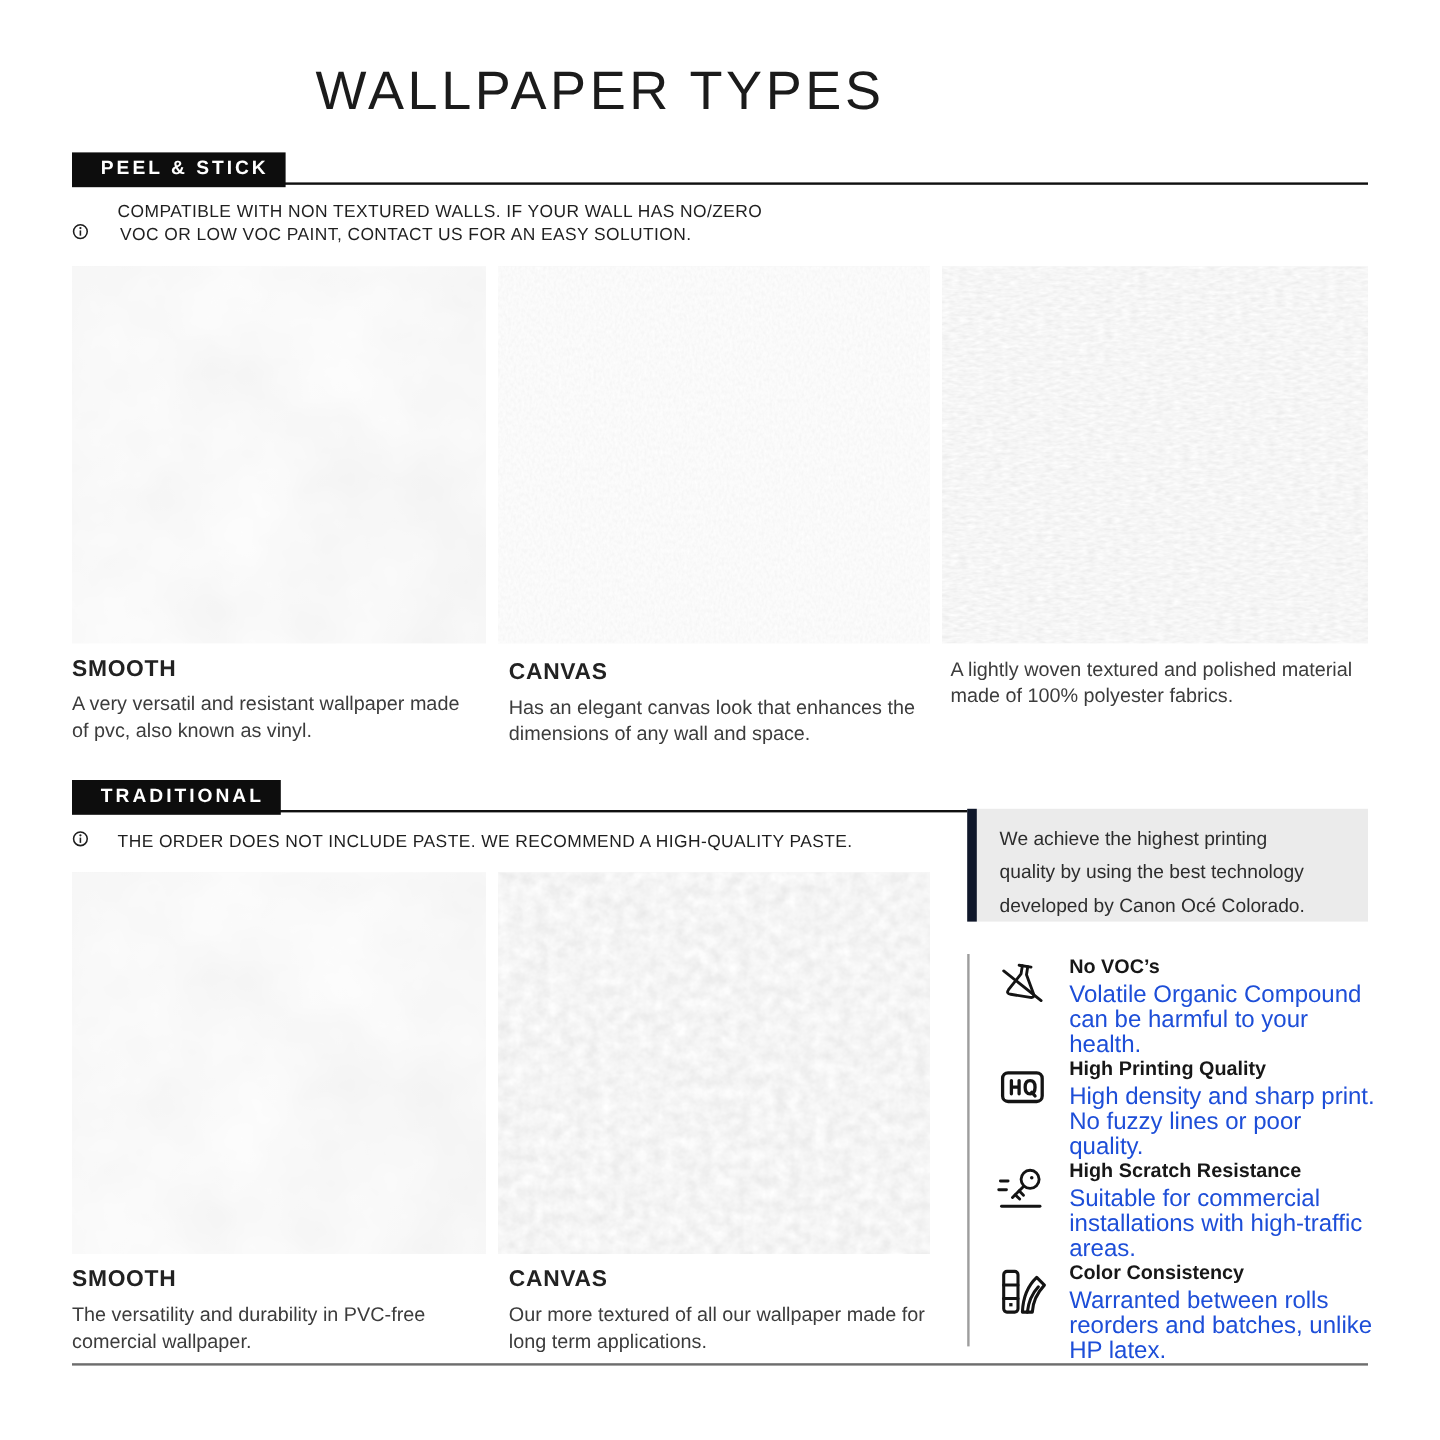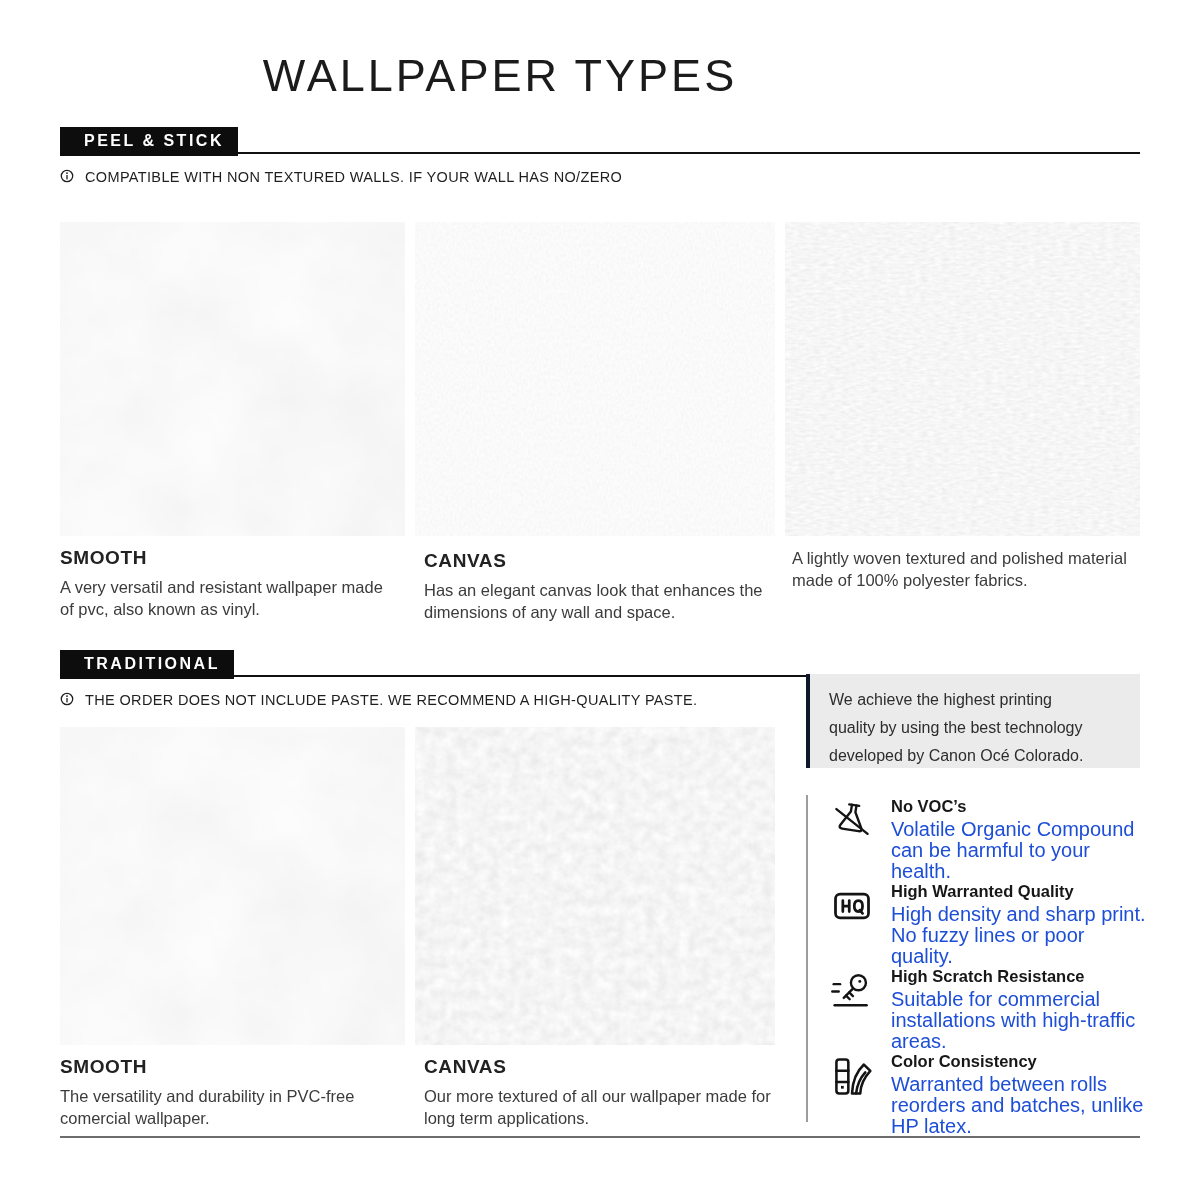--- a/index.html
+++ b/index.html
@@ -10,33 +10,33 @@
   .page-title{
     position:absolute;top:50px;left:0;width:1000px;text-align:center;
     font-size:45px;font-weight:400;letter-spacing:3px;color:#1b1b1b;white-space:nowrap;
   }
   .section-badge{
     position:absolute;left:60px;background:#0d0d0d;color:#ffffff;
     font-size:16px;font-weight:bold;letter-spacing:2.5px;
     padding:5px 14px 6px 24px;white-space:nowrap;z-index:2;
   }
   .section-rule{position:absolute;left:60px;width:1080px;height:2px;background:#101010;}
-  .note{position:absolute;display:flex;gap:11px;font-size:14.5px;letter-spacing:.35px;color:#1f1f1f;line-height:19px;}
+  .note{position:absolute;display:flex;gap:24px;font-size:14.5px;letter-spacing:.35px;color:#1f1f1f;line-height:19px;align-items:flex-end;}
   .note .ln{display:block;}
   .note .ln2{padding-left:2px;}
   .info-icon{flex:0 0 14px;padding-top:1px;}
   .swatch{position:absolute;background:#f2f2f2;}
   .swatch svg.tex{position:absolute;left:0;top:0;width:100%;height:100%;display:block;}
   .sw-smooth{background:linear-gradient(118deg,#ededed 0%,#f9f9f9 45%,#ebebeb 100%);}
   .swatch-label{position:absolute;}
   .swatch-label .nm{font-size:19px;font-weight:bold;letter-spacing:.6px;color:#222;margin-bottom:7px;}
   .swatch-label .ds{font-size:16.5px;color:#3c3c3c;line-height:22px;}
   .callout{
     position:absolute;left:806px;top:674px;width:334px;height:94px;box-sizing:border-box;
-    background:#ebebeb;border-left:4px solid #0f172a;padding:12px 0 0 19px;
+    background:#ebebeb;border-left:8px solid #0f172a;padding:12px 0 0 19px;
     font-size:16px;line-height:28px;color:#2d2d2d;
   }
   .feature-line{position:absolute;left:806px;top:795px;width:2px;height:327px;background:#9d9d9d;}
   .feature{position:absolute;left:830px;width:320px;}
   .f-icon{position:absolute;left:0;top:1px;width:44px;height:46px;}
   .f-body{margin-left:61px;}
   .f-title{font-size:16.5px;font-weight:bold;color:#171717;margin-bottom:3px;}
   .f-desc{font-size:20px;color:#1d4ed8;line-height:21px;}
   .bottom-rule{position:absolute;left:60px;top:1136px;width:1080px;height:2px;background:#6d6d6d;}
   .defs{position:absolute;width:0;height:0;overflow:hidden;}
@@ -99,20 +99,21 @@
   <div class="note" style="left:60px;top:168px;width:660px;">
     <span class="info-icon">
       <svg width="14" height="14" viewBox="0 0 14 14">
           <circle cx="7" cy="7" r="5.7" fill="none" stroke="#1f1f1f" stroke-width="1.3"></circle>
           <circle cx="7" cy="4.1" r="0.95" fill="#1f1f1f"></circle>
           <rect x="6.35" y="6" width="1.3" height="4.4" fill="#1f1f1f"></rect>
         </svg>
     </span>
     <span class="note-text">
       <span class="ln">COMPATIBLE WITH NON TEXTURED WALLS. IF YOUR WALL HAS NO/ZERO</span>
+      <span class="ln ln2">VOC OR LOW VOC PAINT, CONTACT US FOR AN EASY SOLUTION.</span>
     </span>
   </div>
 
   <div class="swatch sw-smooth" style="left:60px;top:222px;width:345px;height:314px;">
     <svg class="tex" preserveAspectRatio="none">
         <rect width="100%" height="100%" filter="url(#tex-smooth)"></rect>
       </svg>
   </div>
   <div class="swatch" style="left:415px;top:222px;width:360px;height:314px;">
     <svg class="tex" preserveAspectRatio="none">
@@ -218,21 +219,21 @@
   <div class="feature" style="top:882px;">
     <span class="f-icon">
       <svg width="44" height="46" viewBox="0 0 48 48" fill="none" stroke="#141414" stroke-width="3" stroke-linecap="round" stroke-linejoin="round">
         <rect x="6" y="11" width="36" height="26" rx="5"></rect>
         <path d="M14 18 V30 M14 24 H21 M21 18 V30"></path>
         <path d="M31 18 C27.7 18 26.5 20 26.5 24 C26.5 28 27.7 30 31 30 C34.3 30 35.5 28 35.5 24 C35.5 20 34.3 18 31 18 Z"></path>
         <path d="M32.5 28.5 L35.5 32"></path>
       </svg>
     </span>
     <div class="f-body">
-      <div class="f-title">High Warranted Quality</div>
+      <div class="f-title">High Printing Quality</div>
       <div class="f-desc">
         <span class="ln">High density and sharp print.</span>
         <span class="ln">No fuzzy lines or poor quality.</span>
       </div>
     </div>
   </div>
 
   <div class="feature" style="top:967px;">
     <span class="f-icon">
       <svg width="44" height="46" viewBox="0 0 48 48" fill="none" stroke="#141414" stroke-width="2.6" stroke-linecap="round" stroke-linejoin="round">

